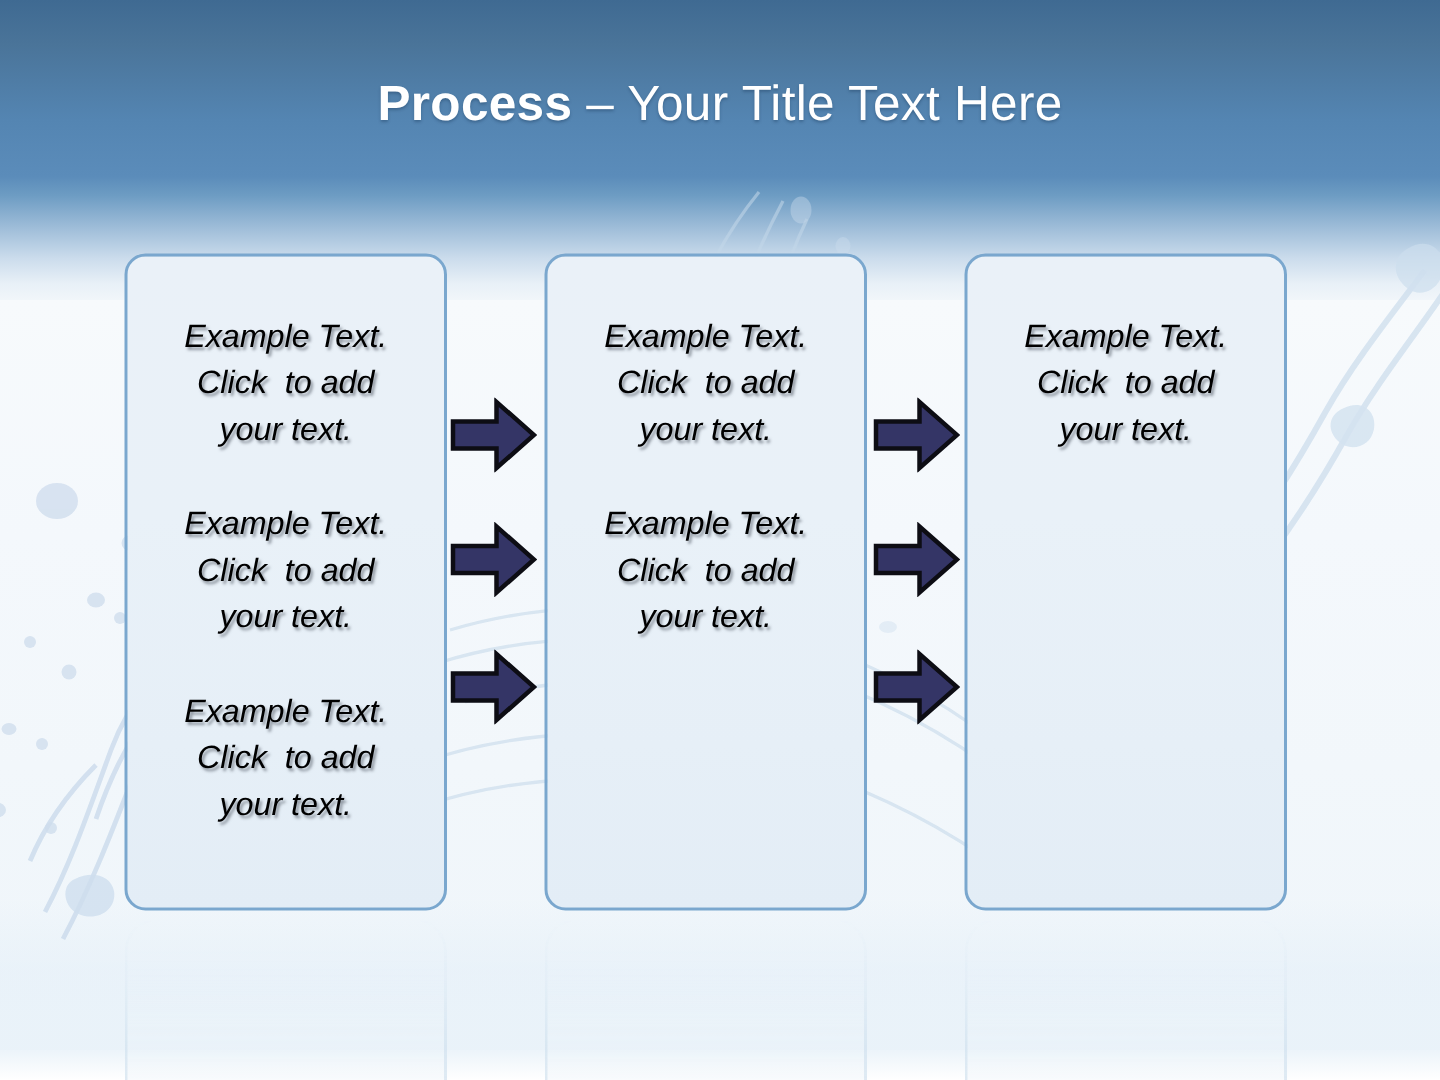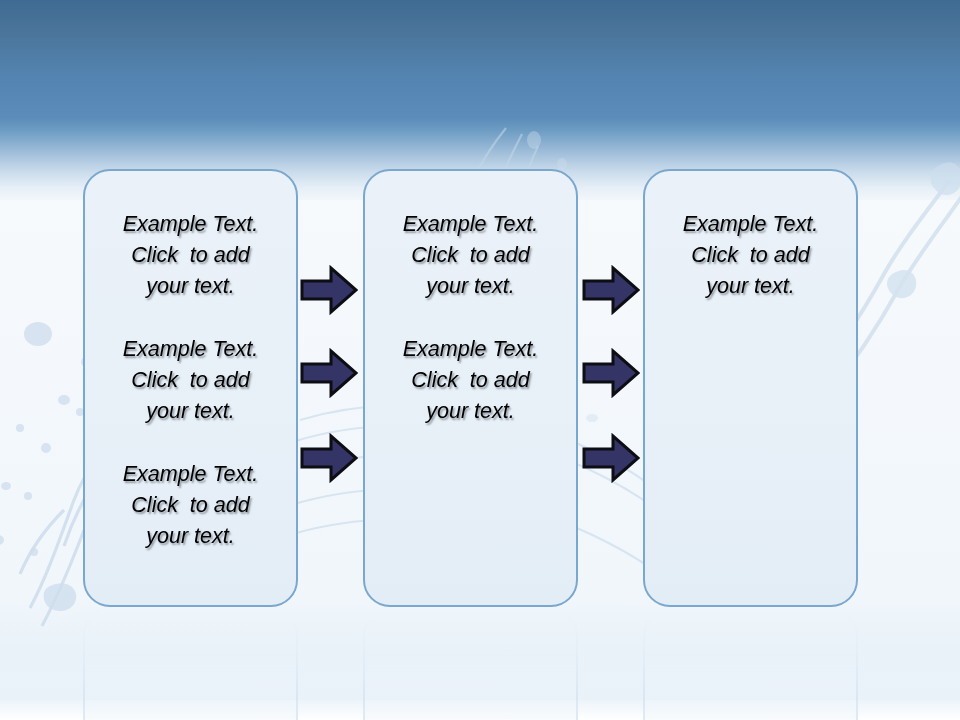--- a/index.html
+++ b/index.html
@@ -88,21 +88,21 @@
   }
   .title .t-bold { font-weight: bold; }
   .title .t-rest { font-weight: normal; }
 
   
   .pbox {
     position: absolute;
     top: 169px;
     height: 438px;
     border: 2px solid #7aa7ce;
-    border-radius: 27px;
+    border-radius: 14px;
     background: linear-gradient(to bottom, #eaf1f8 0%, #e9f1f8 40%, #e6eff7 75%, #e3edf6 100%);
     box-sizing: border-box;
     overflow: hidden;
   }
   .pbox-1 { left: 83px;  width: 215px; }
   .pbox-2 { left: 363px; width: 215px; }
   .pbox-3 { left: 643px; width: 215px; }
 
   .pbox-inner {
     position: absolute;
@@ -238,20 +238,23 @@
         <ellipse cx="176" cy="26" rx="8" ry="9"></ellipse>
         <path d="M116 122 c12 -6 22 2 20 14 c-2 12 -16 16 -24 8 c-8 -8 -6 -18 4 -22z"></path>
         <path d="M36 96 c14 -10 30 -2 30 14 c0 16 -18 24 -30 14 c-12 -10 -12 -22 0 -28z"></path>
         <path d="M22 198 c16 -6 28 6 24 22 c-4 16 -24 20 -32 8 c-8 -12 -4 -26 8 -30z"></path>
         <ellipse cx="14" cy="262" rx="12" ry="16"></ellipse>
         <ellipse cx="62" cy="174" rx="6" ry="5"></ellipse>
       </g>
     </svg>
   </div>
 
+  <div class="title">
+    <span class="t-bold">Process</span><span class="t-rest"> – Your Title Text Here</span>
+  </div>
 
   <div class="refl refl-1">
       <div class="refl-inner"></div>
     </div>
   <div class="refl refl-2">
       <div class="refl-inner"></div>
     </div>
   <div class="refl refl-3">
       <div class="refl-inner"></div>
     </div>

